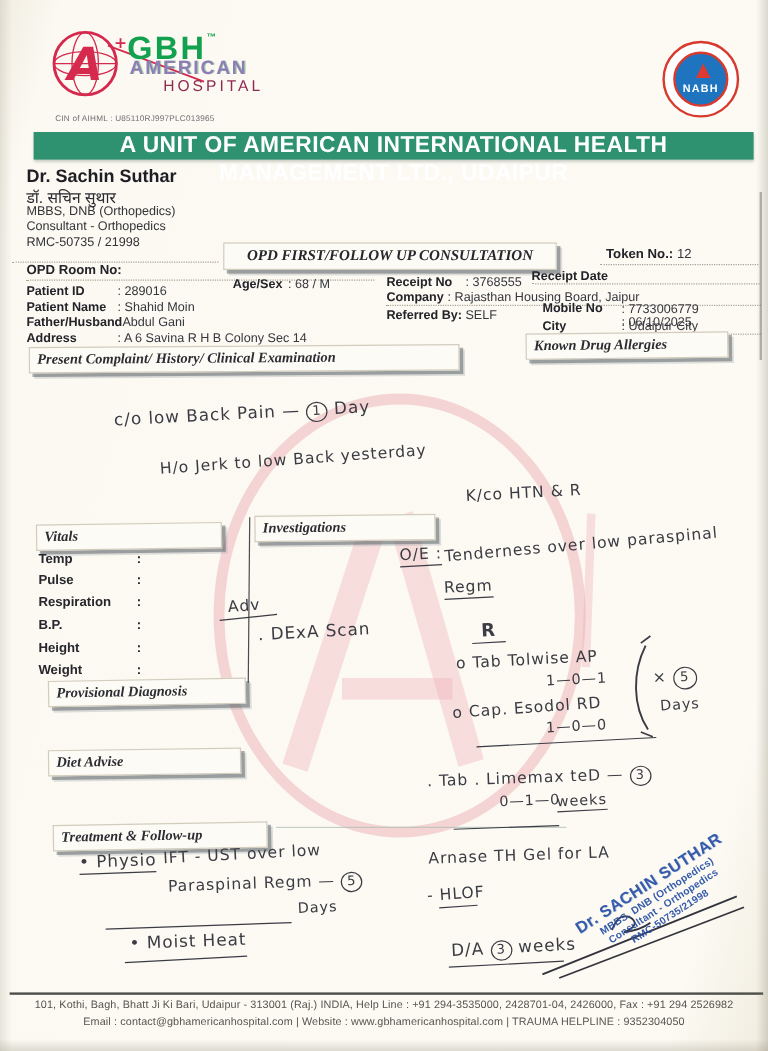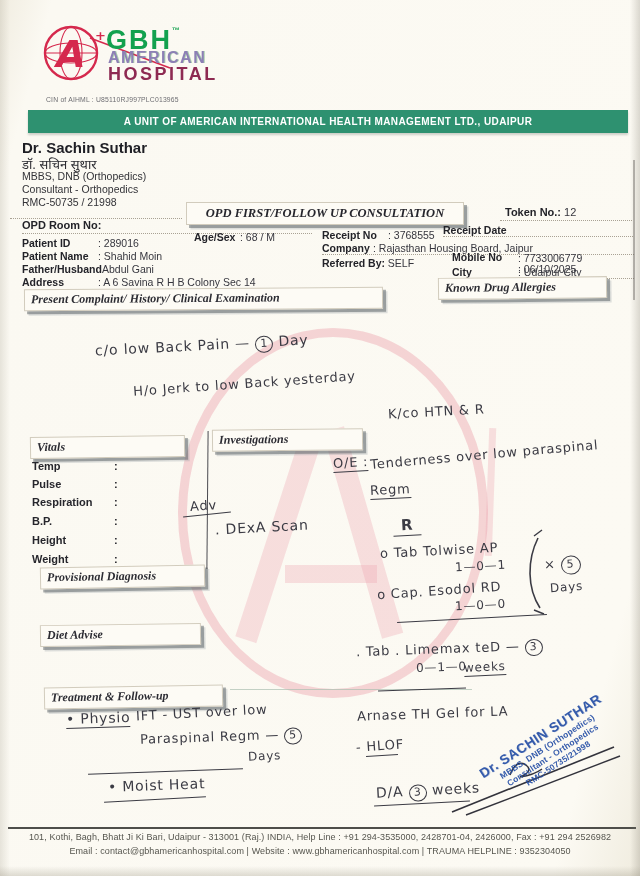--- a/index.html
+++ b/index.html
@@ -4,25 +4,25 @@
 <style>
   html,body{margin:0;padding:0;background:#e8e4da;}
   .page{position:relative;width:640px;height:876px;overflow:hidden;
     background:linear-gradient(105deg,#f1ede1 0%,#fbf9f2 6%,#fcfaf3 90%,#f0ecdf 100%);
     font-family:"Liberation Sans",sans-serif;color:#2b2b31;}
   .abs{position:absolute;white-space:nowrap;}
   
   .gbh{font-weight:900;color:#12a14e;font-size:27px;letter-spacing:2px;line-height:1;}
   .gbh .tm{font-size:8px;vertical-align:top;color:#12a14e;}
   .american{font-weight:900;color:#8d7fb5;font-size:16px;letter-spacing:1.5px;line-height:1;text-shadow:1px 0 0 rgba(70,160,90,.45);}
-  .hospital{font-weight:700;color:#8e2a52;font-size:18px;letter-spacing:2.5px;line-height:1;}
+  .hospital{font-weight:400;color:#8e2a52;font-size:13px;letter-spacing:2.5px;line-height:1;margin-left:28px;}
   .iso{font-weight:bold;color:#46464c;font-size:19px;letter-spacing:1px;}
   .cin{font-size:6.8px;color:#6d6d72;letter-spacing:.2px;}
   .banner{position:absolute;left:28px;top:110px;width:600px;height:23px;background:#2e9170;
-    color:#fff;font-weight:bold;font-size:10px;line-height:23px;text-align:center;letter-spacing:.4px;
+    color:#fff;font-weight:bold;font-size:19px;line-height:23px;text-align:center;letter-spacing:.4px;
     box-shadow:0 2px 2px rgba(120,130,120,.35);}
   
   .docname{font-size:15px;font-weight:bold;color:#1e1e24;}
   .dochindi{font-size:13px;color:#2a2a30;}
   .docline{font-size:10.5px;color:#333338;}
   
   .secbox{position:absolute;background:#fdfbf5;border:1px solid #d2ccbd;
     box-shadow:3px 3px 0 rgba(86,94,98,.5),4.5px 4.5px 0 rgba(140,150,158,.28);
     padding:2px 9px 3px 6px;font-family:"Liberation Serif",serif;font-style:italic;font-weight:bold;
     font-size:12px;color:#2c2c33;white-space:nowrap;}
@@ -88,20 +88,26 @@
     <line x1="3" y1="29" x2="55" y2="29" stroke="#d5294d" stroke-width="1.1"></line>
     <text x="29" y="43" text-anchor="middle" font-family="DejaVu Sans" font-size="38" font-style="italic" font-weight="bold" fill="#d5294d">A</text>
     <text x="53" y="16" font-family="DejaVu Sans" font-size="13" font-weight="bold" fill="#d5294d">+</text>
     <line x1="48" y1="14" x2="128" y2="44" stroke="#d5294d" stroke-width="1.4"></line>
   </svg>
   <div class="abs gbh" style="left:106px;top:27px;"><span>GBH</span><span class="tm">™</span></div>
   <div class="abs american" style="left:108px;top:50px;">AMERICAN</div>
   <div class="abs hospital" style="left:108px;top:65px;">HOSPITAL</div>
   <div class="abs cin" style="left:46px;top:96px;">CIN of AIHML : U85110RJ997PLC013965</div>
 
+  <div class="nabh-outer">
+    <div class="nabh-inner">
+      <div class="nabh-flame"></div>
+      <div class="nabh-label">NABH</div>
+    </div>
+  </div>
 
   <div class="banner">A UNIT OF AMERICAN INTERNATIONAL HEALTH MANAGEMENT LTD., UDAIPUR</div>
 
   <div class="abs docname" style="left:22px;top:139px;">Dr. Sachin Suthar</div>
   <div class="abs dochindi" style="left:22px;top:155px;">डॉ. सचिन सुथार</div>
   <div class="abs docline" style="left:22px;top:170px;">MBBS, DNB (Orthopedics)</div>
   <div class="abs docline" style="left:22px;top:183px;">Consultant - Orthopedics</div>
   <div class="abs docline" style="left:22px;top:196px;">RMC-50735 / 21998</div>
 
   <div class="titlebox">OPD FIRST/FOLLOW UP CONSULTATION</div>

